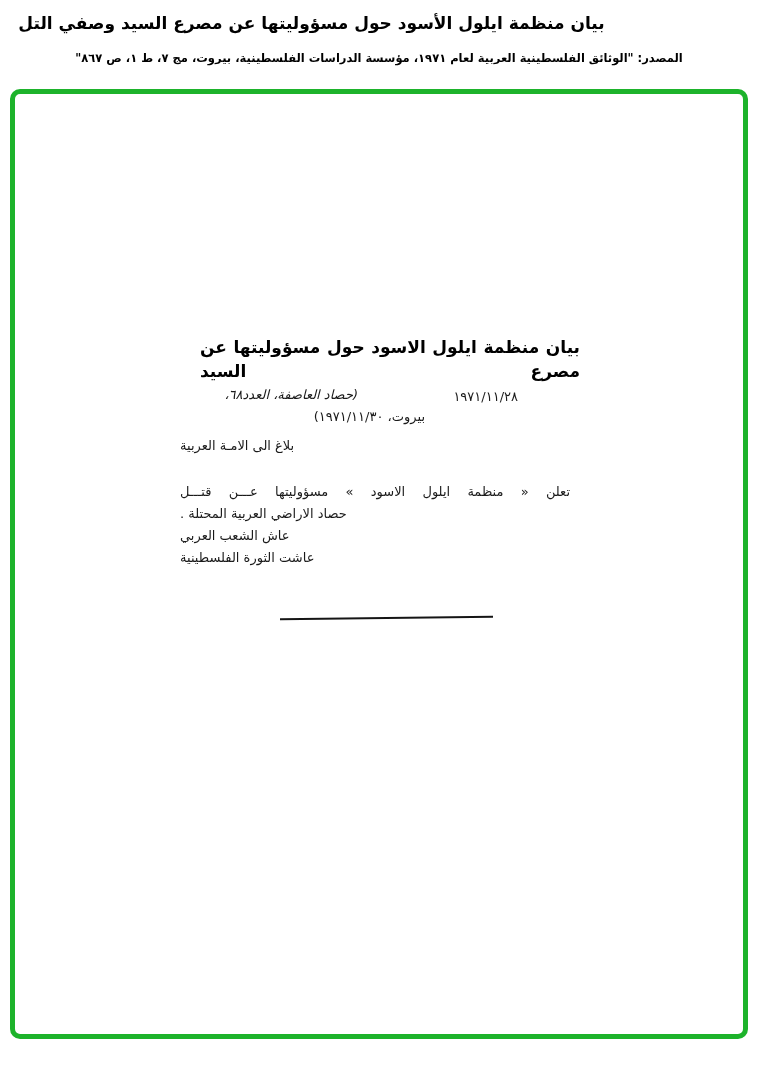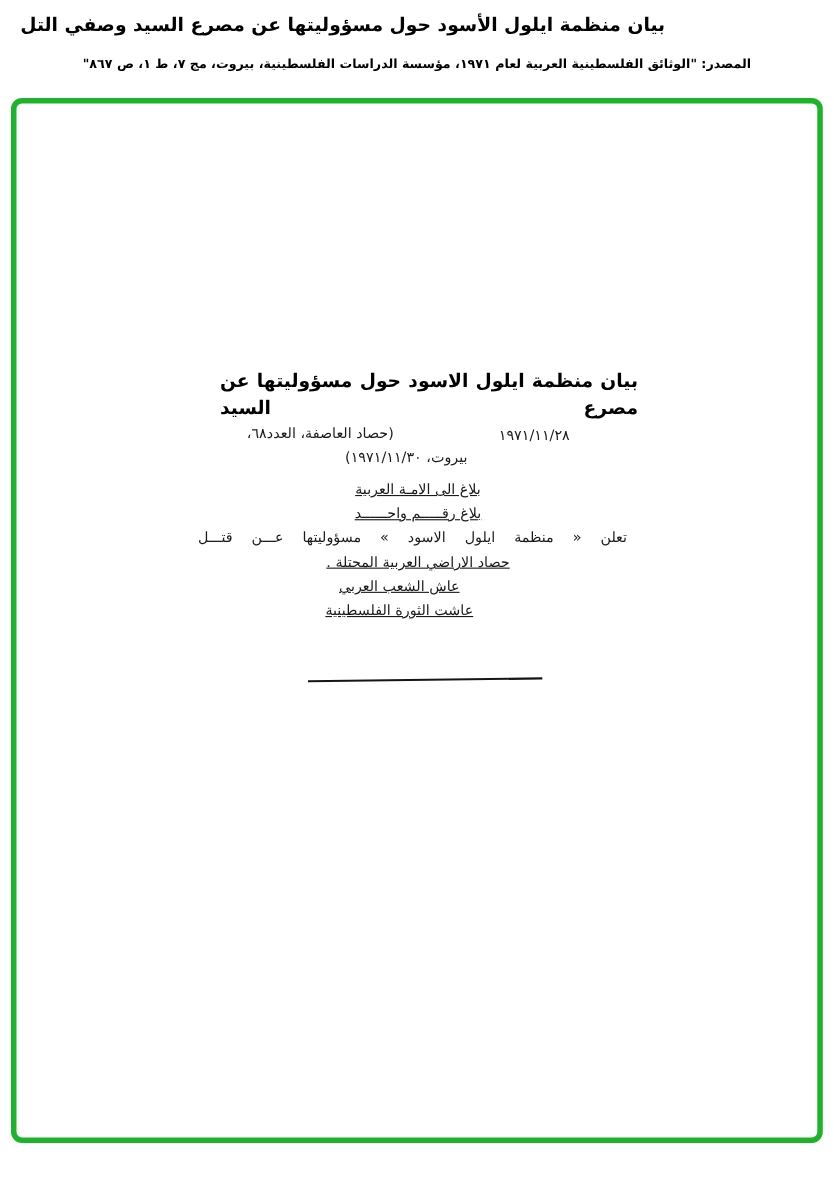--- a/index.html
+++ b/index.html
@@ -27,25 +27,25 @@
     position:absolute;left:180px;top:335px;width:400px;direction:rtl;
     font-size:13px;line-height:22px;color:#1a1a1a;
   }
   .doc-title{font-weight:bold;font-size:17px;line-height:24px;color:#000;}
   .doc-title .t1{
     text-align:justify;text-align-last:justify;padding-left:20px;box-sizing:border-box;
   }
   .doc-title .t2{text-align:right;}
   .date-row{position:relative;height:52px;font-size:13px;}
   .date-row .pubdate{position:absolute;top:3px;right:62px;white-space:nowrap;}
-  .date-row .cit1{position:absolute;top:1px;right:222px;white-space:nowrap;}
+  .date-row .cit1{position:absolute;top:1px;right:222px;white-space:nowrap;font-style:italic;}
   .date-row .cit2{position:absolute;top:23px;right:155px;white-space:nowrap;}
-  .bl{text-align:center;text-decoration:underline;}
+  .bl{text-align:left;}
   .bj{text-align:justify;text-align-last:justify;}
-  .indent{text-indent:10px;}
+  .indent{text-indent:10px;margin-top:24px;}
   .salute{padding-left:0;padding-right:34px;box-sizing:border-box;}
   .divider{
     position:absolute;left:280px;top:617px;width:213px;height:2px;
     background:#151515;transform:rotate(-0.7deg);
   }
 </style>
 </head>
 <body>
 
 <div class="hdr-title">بيان منظمة ايلول الأسود حول مسؤوليتها عن مصرع السيد وصفي التل</div>
@@ -58,20 +58,19 @@
     <div class="t1">بيان منظمة ايلول الاسود حول مسؤوليتها عن مصرع السيد</div>
   </div>
 
   <div class="date-row">
     <span class="pubdate">١٩٧١/١١/٢٨</span>
     <span class="cit1">(حصاد العاصفة، العدد٦٨،</span>
     <span class="cit2">بيروت، ١٩٧١/١١/٣٠)</span>
   </div>
 
   <div class="bl">بلاغ الى الامـة العربية</div>
-  <div class="bl">بلاغ رقـــــم واحــــــد</div>
   <div class="bj indent">تعلن « منظمة ايلول الاسود » مسؤوليتها عـــن قتـــل</div>
   <div class="bl">حصاد الاراضي العربية المحتلة .</div>
   <div class="bl salute">عاش الشعب العربي</div>
   <div class="bl salute">عاشت الثورة الفلسطينية</div>
 </div>
 
 <div class="divider"></div>
 
 </body></html>

